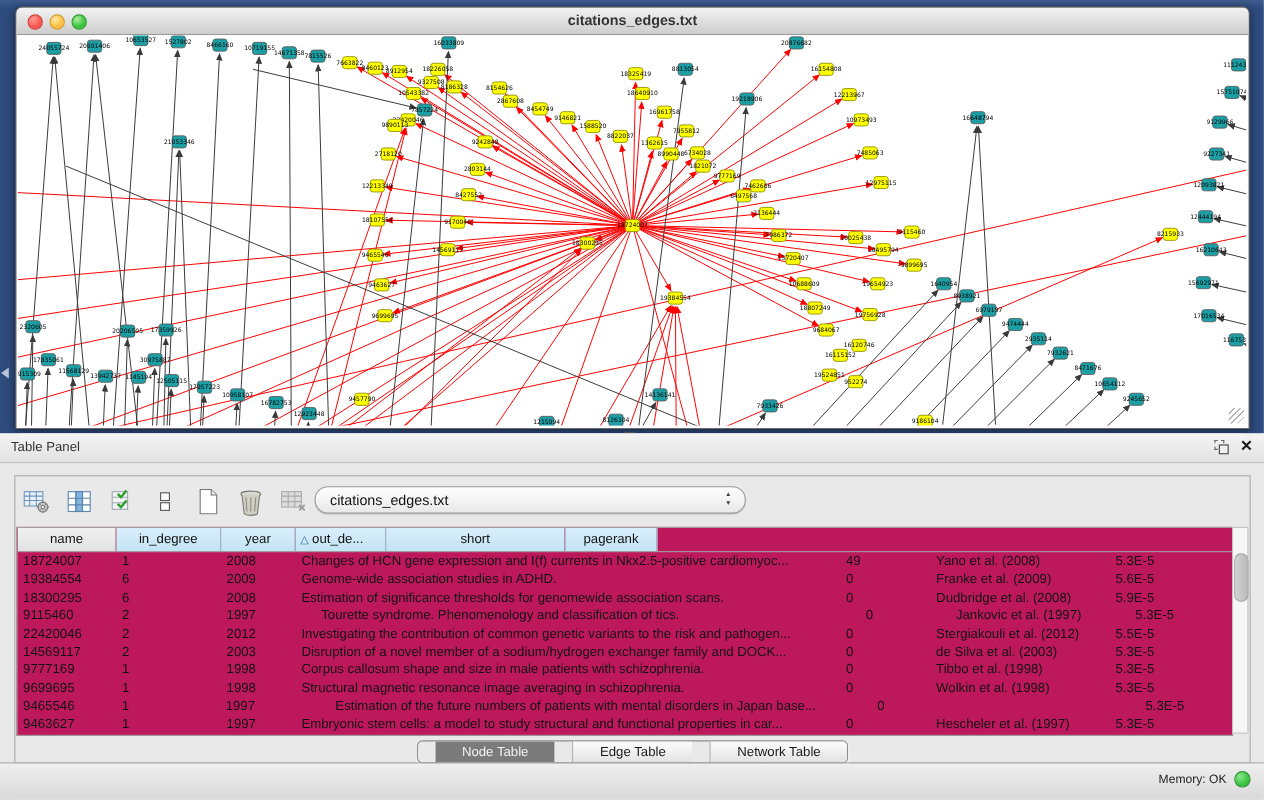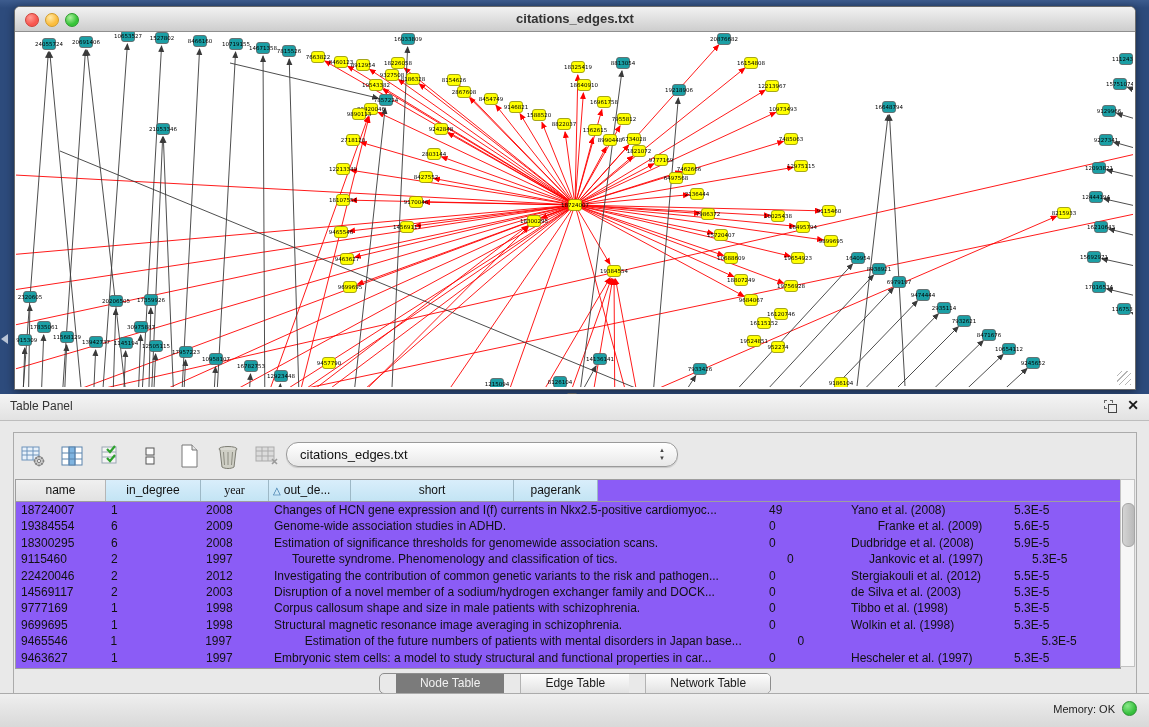--- a/index.html
+++ b/index.html
@@ -42,21 +42,21 @@
   
   #toolbar{position:absolute;left:6px;top:6px;height:34px;display:flex;align-items:center;gap:13px;}
   .tool-btn{width:26px;height:26px;display:flex;align-items:center;justify-content:center;}
   #fx-icon{font-family:"Liberation Serif", serif;font-style:italic;font-weight:bold;font-size:15px;color:#222;}
   #network-select{position:absolute;left:272px;top:9px;width:390px;height:23px;
      border:1px solid #9a9a9a;border-radius:12px;background:linear-gradient(#ffffff,#e8e8e8);
      box-shadow:0 1px 1px rgba(0,0,0,.15);}
   #network-select .val{position:absolute;left:13px;top:4px;font-size:13px;color:#111;}
   #network-select .arrows{position:absolute;right:12px;top:3px;font-size:6px;line-height:8px;color:#444;text-align:center;}
   
-  #table-box{position:absolute;left:1px;top:46px;width:1104px;height:188px;border:1px solid #9e9e9e;background:#8b5cf6;overflow:hidden;}
+  #table-box{position:absolute;left:1px;top:46px;width:1104px;height:188px;border:1px solid #9e9e9e;background:#be185d;overflow:hidden;}
   #thead{display:flex;height:21px;border-bottom:1px solid #9e9e9e;}
   .hcell{box-sizing:border-box;height:21px;line-height:21px;font-size:12px;color:#111;
          text-align:center;background:linear-gradient(#d9eefb,#c3e4f4);border-right:1px solid #9db8c6;
          overflow:hidden;white-space:nowrap;}
   .hcell.plain{background:linear-gradient(#f0f0f0,#e2e2e2);border-right:1px solid #b5b5b5;}
   .hcell.sorted{text-align:left;padding-left:4px;}
   .sort-glyph{color:#2b6ca0;font-size:10px;margin-right:3px;}
   .trow{display:flex;height:16.4px;}
   .tcell{box-sizing:border-box;font-size:12px;line-height:16.4px;color:#111;
          padding-left:5px;overflow:hidden;white-space:nowrap;}
@@ -548,42 +548,42 @@
 
     <div id="network-select">
       <span class="val">citations_edges.txt</span>
       <span class="arrows">▲<br>▼</span>
     </div>
 
     <div id="table-box">
       <div id="thead">
           <div class="hcell plain" style="width: 90px;"><span>name</span></div>
           <div class="hcell" style="width: 95px;"><span>in_degree</span></div>
-          <div class="hcell" style="width: 68px; font-family: Liberation Serif, serif;"><span>year</span></div>
+          <div class="hcell" style="width: 68px;"><span>year</span></div>
           <div class="hcell sorted" style="width: 82px;"><span class="sort-glyph">△</span><span>out_de...</span></div>
           <div class="hcell" style="width: 163px;"><span>short</span></div>
           <div class="hcell" style="width: 84px;"><span>pagerank</span></div>
         </div>
       <div id="tbody">
           <div class="trow">
             <div class="tcell" style="width: 90px;">18724007</div>
             <div class="tcell" style="width: 95px;">1</div>
             <div class="tcell" style="width: 68px;">2008</div>
             <div class="tcell" style="width: 495px;">Changes of HCN gene expression and I(f) currents in Nkx2.5-positive cardiomyoc...</div>
             <div class="tcell" style="width: 82px;">49</div>
             <div class="tcell" style="width: 163px;">Yano et al. (2008)</div>
             <div class="tcell" style="width: 84px;">5.3E-5</div>
           </div>
           <div class="trow">
             <div class="tcell" style="width: 90px;">19384554</div>
             <div class="tcell" style="width: 95px;">6</div>
             <div class="tcell" style="width: 68px;">2009</div>
             <div class="tcell" style="width: 495px;">Genome-wide association studies in ADHD.</div>
             <div class="tcell" style="width: 82px;">0</div>
-            <div class="tcell" style="width: 163px; text-align: center;">Franke et al. (2009)</div>
+            <div class="tcell" style="width: 163px;">Franke et al. (2009)</div>
             <div class="tcell" style="width: 84px;">5.6E-5</div>
           </div>
           <div class="trow">
             <div class="tcell" style="width: 90px;">18300295</div>
             <div class="tcell" style="width: 95px;">6</div>
             <div class="tcell" style="width: 68px;">2008</div>
             <div class="tcell" style="width: 495px;">Estimation of significance thresholds for genomewide association scans.</div>
             <div class="tcell" style="width: 82px;">0</div>
             <div class="tcell" style="width: 163px;">Dudbridge et al. (2008)</div>
             <div class="tcell" style="width: 84px;">5.9E-5</div>

